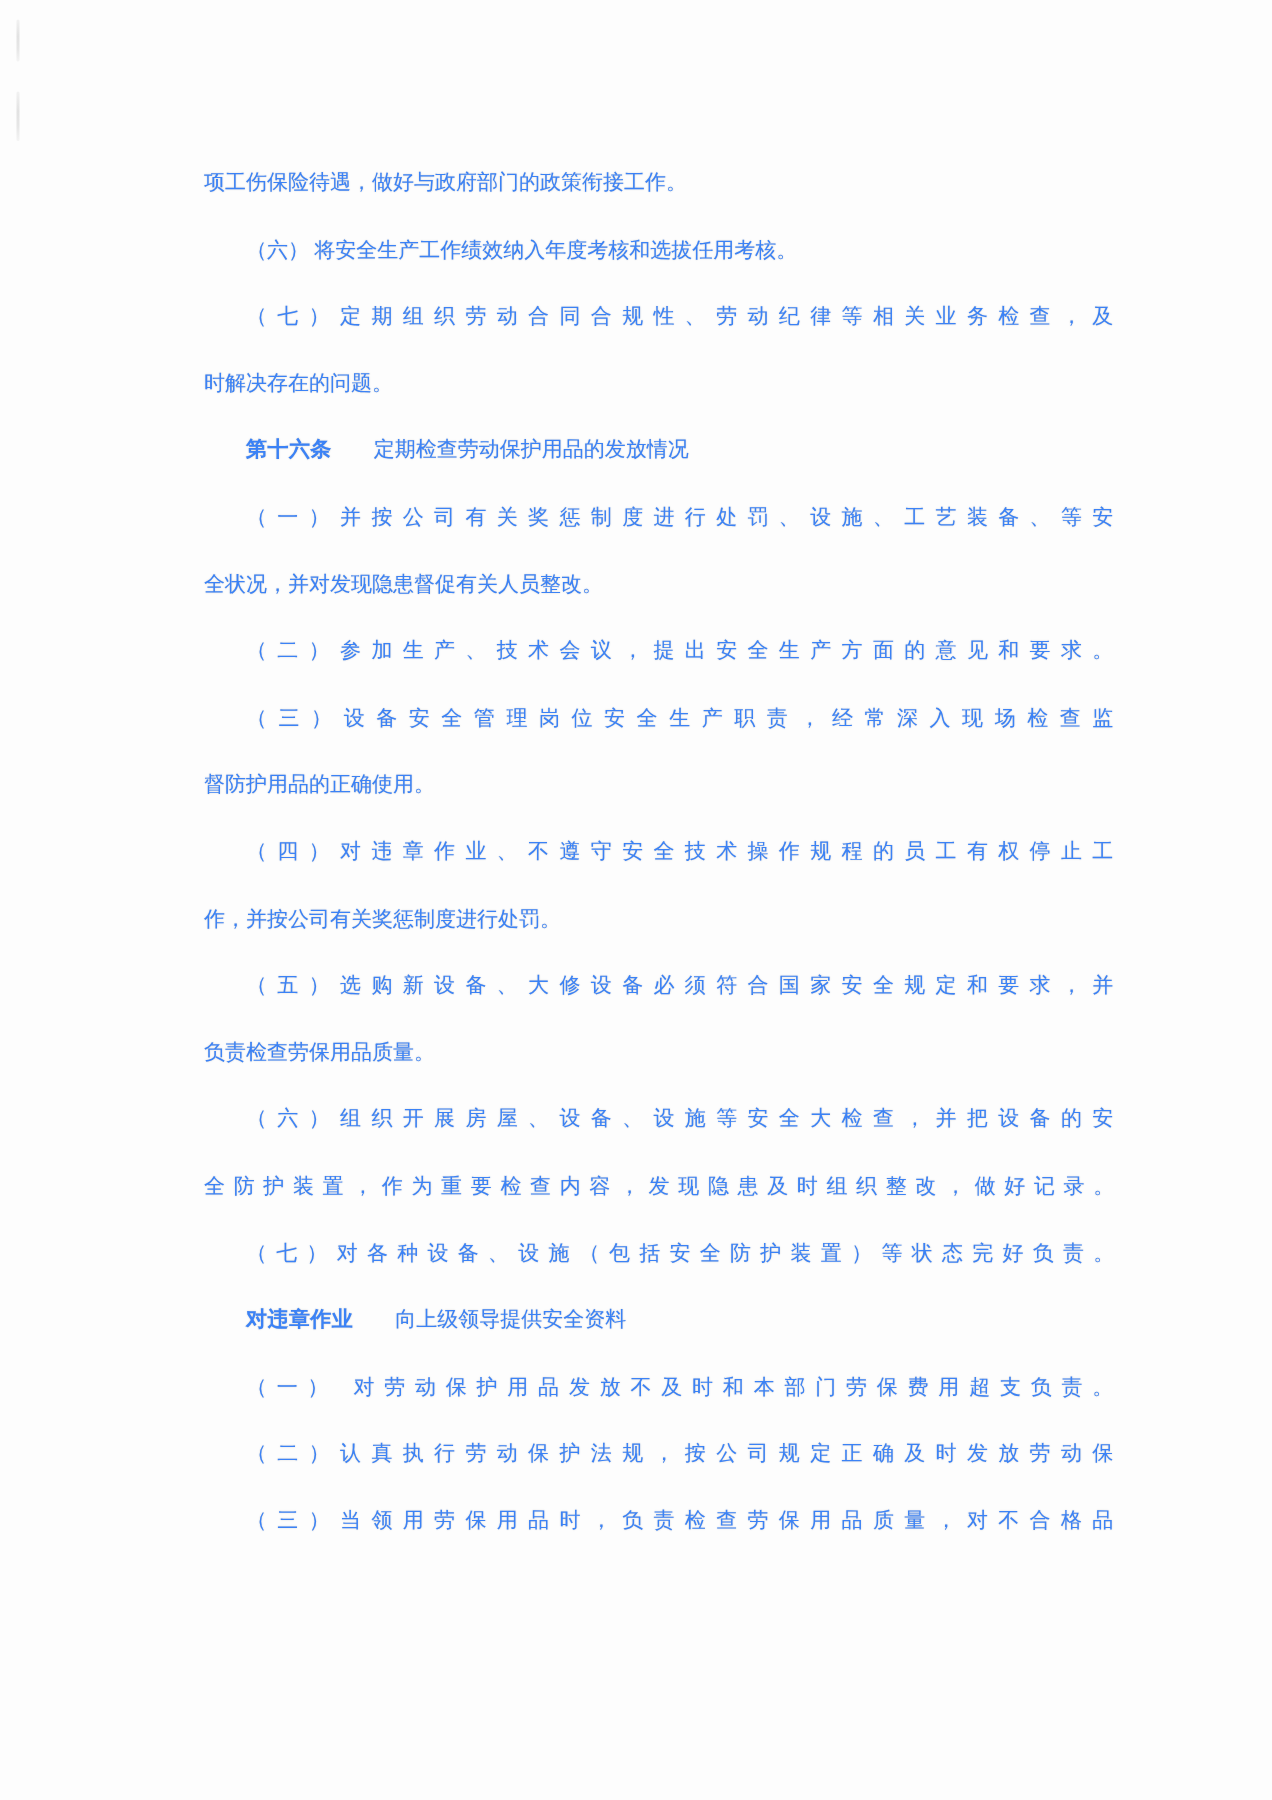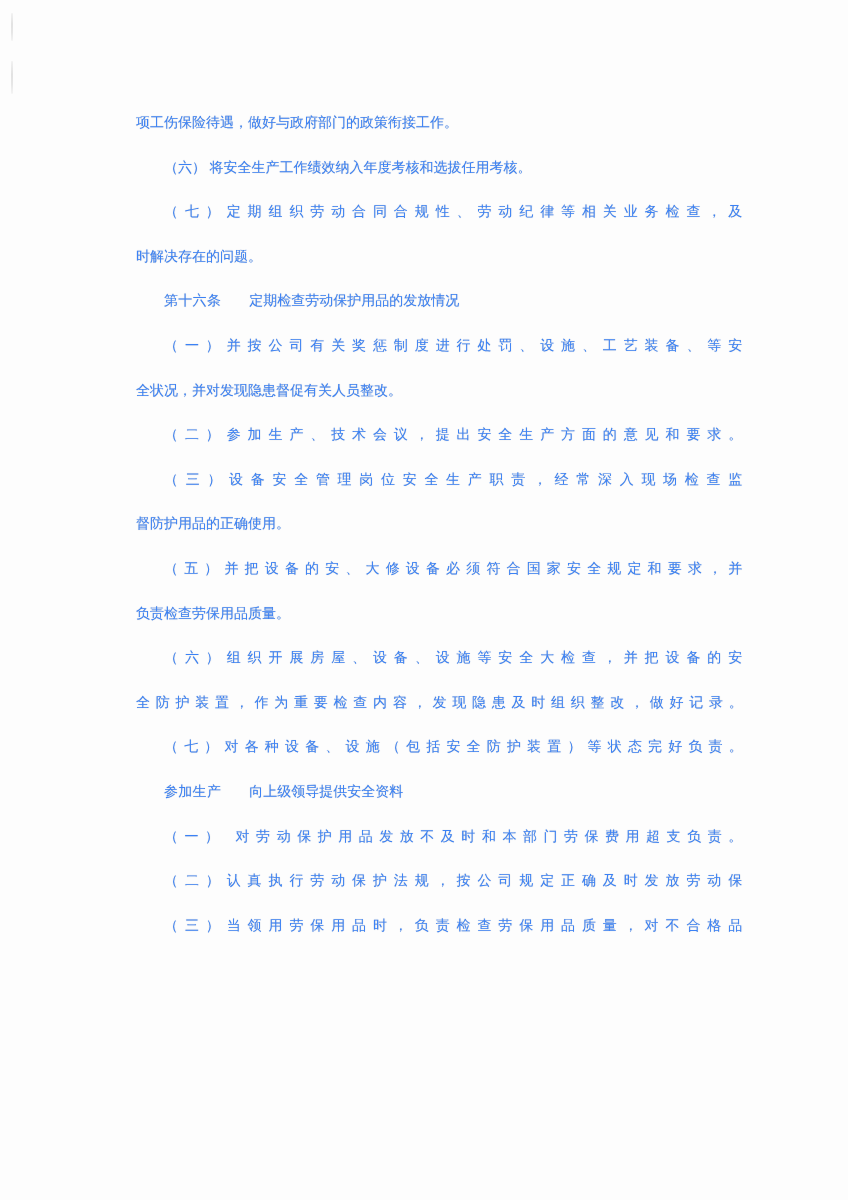--- a/index.html
+++ b/index.html
@@ -40,21 +40,21 @@
   }
   .indent { text-indent: 2em; }
   .justify {
     white-space: normal;
     text-align: justify;
     text-align-last: justify;
     letter-spacing: -0.2px;
   }
   .tight { letter-spacing: -0.8px; }
   .heading .hnum {
-    font-weight: 400;
+    font-weight: 700;
     margin-right: 2em;
     letter-spacing: 0.3px;
   }
 </style>
 </head>
 <body>
 
 <div class="page">
 
   <div class="scan-mark m1"></div>
@@ -69,28 +69,30 @@
 
     <div class="line indent heading">
       <span class="hnum">第十六条</span><span>定期检查劳动保护用品的发放情况</span>
     </div>
 
     <div class="line indent justify">（一）并按公司有关奖惩制度进行处罚、设施、工艺装备、等安</div>
     <div class="line">全状况，并对发现隐患督促有关人员整改。</div>
     <div class="line indent justify">（二）参加生产、技术会议，提出安全生产方面的意见和要求。</div>
     <div class="line indent justify">（三）设备安全管理岗位安全生产职责，经常深入现场检查监</div>
     <div class="line">督防护用品的正确使用。</div>
-    <div class="line indent justify">（五）并把设备的安、大修设备必须符合国家安全规定和要求，并</div>
+    <div class="line indent justify">（四）对违章作业、不遵守安全技术操作规程的员工有权停止工</div>
+    <div class="line">作，并按公司有关奖惩制度进行处罚。</div>
+    <div class="line indent justify">（五）选购新设备、大修设备必须符合国家安全规定和要求，并</div>
     <div class="line">负责检查劳保用品质量。</div>
     <div class="line indent justify">（六）组织开展房屋、设备、设施等安全大检查，并把设备的安</div>
     <div class="line justify tight">全防护装置，作为重要检查内容，发现隐患及时组织整改，做好记录。</div>
     <div class="line indent justify tight">（七）对各种设备、设施（包括安全防护装置）等状态完好负责。</div>
 
     <div class="line indent heading">
-      <span class="hnum">参加生产</span><span>向上级领导提供安全资料</span>
+      <span class="hnum">对违章作业</span><span>向上级领导提供安全资料</span>
     </div>
 
     <div class="line indent justify">（一） 对劳动保护用品发放不及时和本部门劳保费用超支负责。</div>
     <div class="line indent justify">（二）认真执行劳动保护法规，按公司规定正确及时发放劳动保</div>
     <div class="line indent justify">（三）当领用劳保用品时，负责检查劳保用品质量，对不合格品</div>
 
   </div>
 </div>
 
 </body></html>

